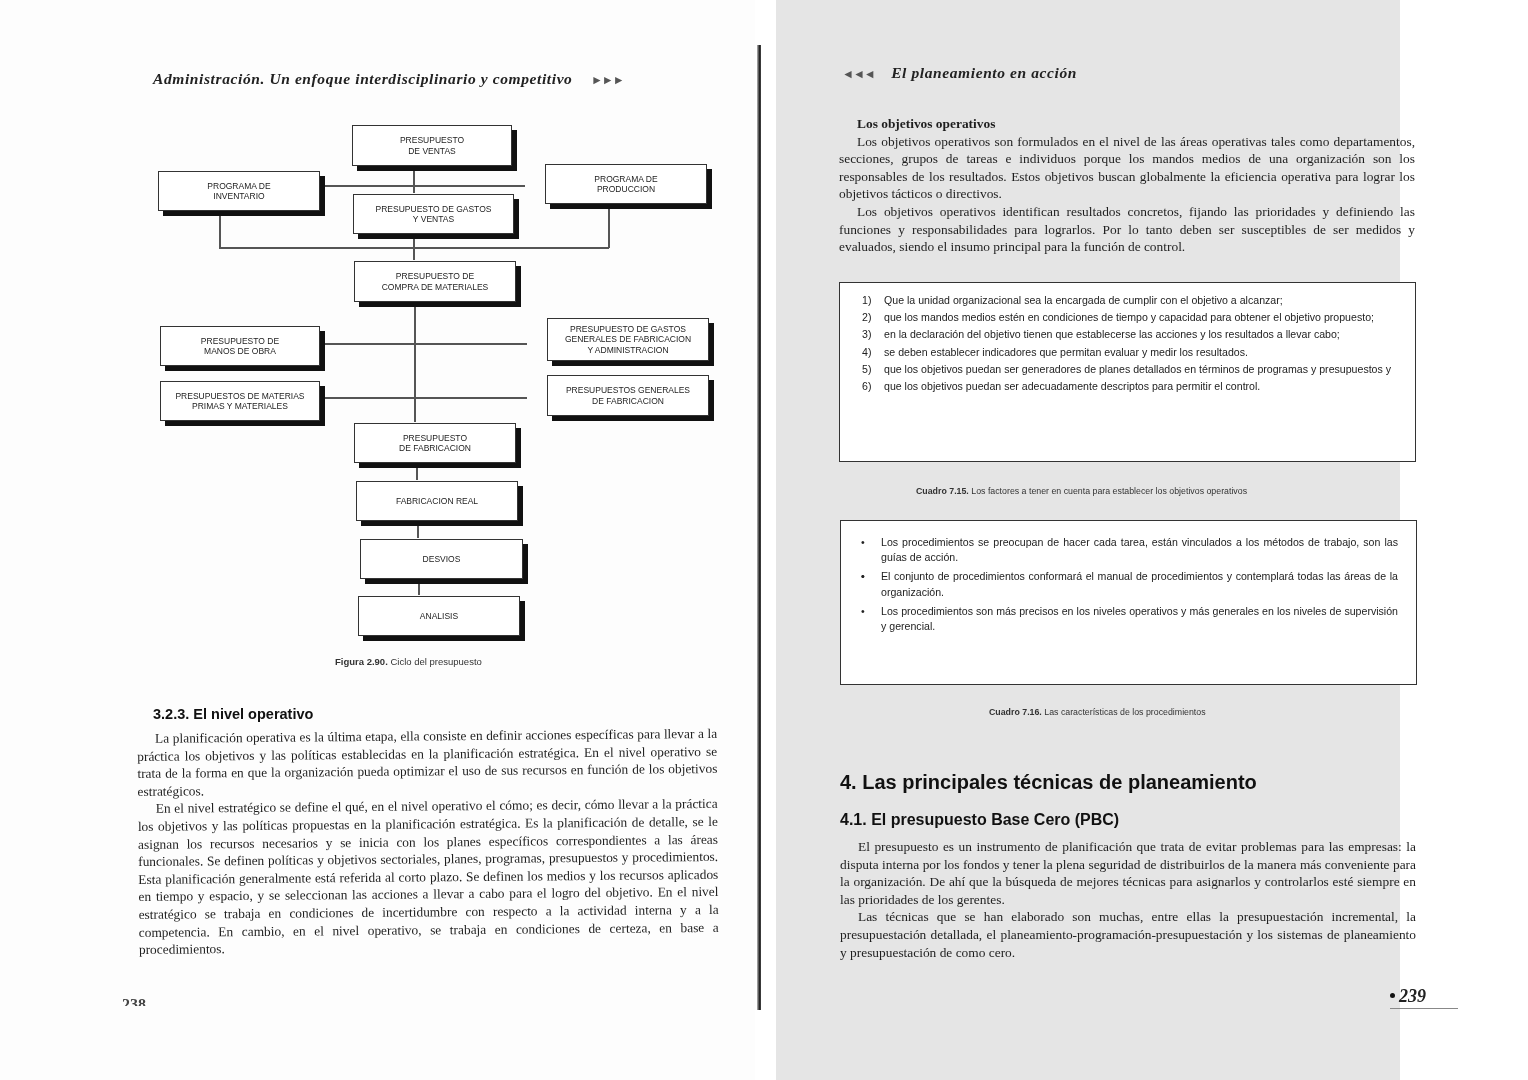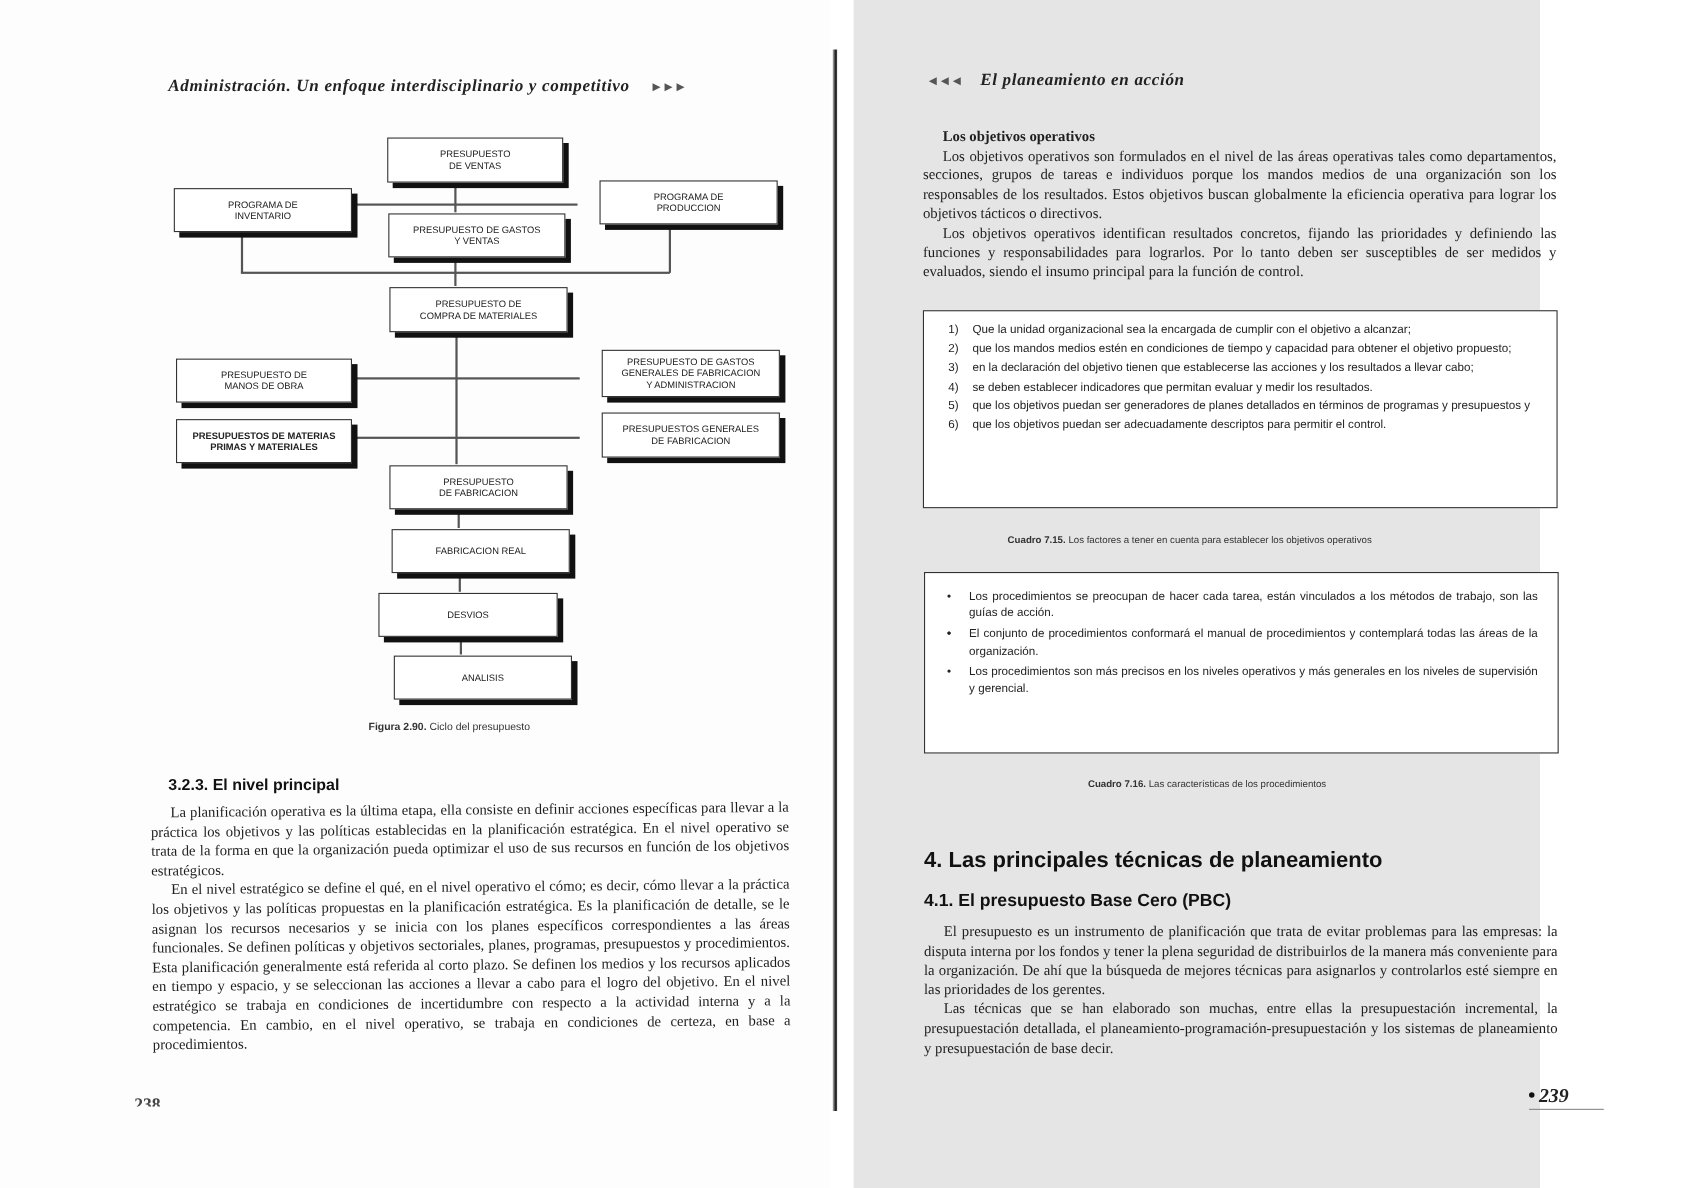--- a/index.html
+++ b/index.html
@@ -99,36 +99,36 @@
 PRODUCCION</div>
     <div class="fbox" style="left:333px; top:194px; width:159px; height:38px;">PRESUPUESTO DE GASTOS
 Y VENTAS</div>
     <div class="fbox" style="left:334px; top:261px; width:160px; height:39px;">PRESUPUESTO DE
 COMPRA DE MATERIALES</div>
     <div class="fbox" style="left:140px; top:326px; width:158px; height:38px;">PRESUPUESTO DE
 MANOS DE OBRA</div>
     <div class="fbox" style="left:527px; top:318px; width:160px; height:41px;">PRESUPUESTO DE GASTOS
 GENERALES DE FABRICACION
 Y ADMINISTRACION</div>
-    <div class="fbox" style="left:140px; top:381px; width:158px; height:38px;font-weight:bold;">PRESUPUESTOS DE MATERIAS
+    <div class="fbox" style="left:140px; top:381px; width:158px; height:38px;">PRESUPUESTOS DE MATERIAS
 PRIMAS Y MATERIALES</div>
     <div class="fbox" style="left:527px; top:375px; width:160px; height:39px;">PRESUPUESTOS GENERALES
 DE FABRICACION</div>
     <div class="fbox" style="left:334px; top:423px; width:160px; height:38px;">PRESUPUESTO
 DE FABRICACION</div>
     <div class="fbox" style="left:336px; top:481px; width:160px; height:38px;">FABRICACION REAL</div>
-    <div class="fbox" style="left:324px; top:539px; width:161px; height:38px;">DESVIOS</div>
+    <div class="fbox" style="left:340px; top:539px; width:161px; height:38px;">DESVIOS</div>
     <div class="fbox" style="left:338px; top:596px; width:160px; height:38px;">ANALISIS</div>
 
     <div class="fig-caption">
       <b>Figura 2.90.</b><span> Ciclo del presupuesto</span>
     </div>
   </div>
 
-  <div class="sec-head" style="left:153px; top:706px; font-size:14.5px;">3.2.3. El nivel principal</div>
+  <div class="sec-head" style="left:153px; top:706px; font-size:14.5px;">3.2.3. El nivel operativo</div>
 
   <div class="body-text" style="left:137px; top:730px; width:580px; transform: rotate(-0.5deg); transform-origin: left top;">
     <p>La planificación operativa es la última etapa, ella consiste en definir acciones específicas para llevar a la práctica los objetivos y las políticas establecidas en la planificación estratégica. En el nivel operativo se trata de la forma en que la organización pueda optimizar el uso de sus recursos en función de los objetivos estratégicos.</p>
     <p>En el nivel estratégico se define el qué, en el nivel operativo el cómo; es decir, cómo llevar a la práctica los objetivos y las políticas propuestas en la planificación estratégica. Es la planificación de detalle, se le asignan los recursos necesarios y se inicia con los planes específicos correspondientes a las áreas funcionales. Se definen políticas y objetivos sectoriales, planes, programas, presupuestos y procedimientos. Esta planificación generalmente está referida al corto plazo. Se definen los medios y los recursos aplicados en tiempo y espacio, y se seleccionan las acciones a llevar a cabo para el logro del objetivo. En el nivel estratégico se trabaja en condiciones de incertidumbre con respecto a la actividad interna y a la competencia. En cambio, en el nivel operativo, se trabaja en condiciones de certeza, en base a procedimientos.</p>
   </div>
 
   <div class="page-num" style="left:122px; top:996px; font-style:normal; font-size:16px; color:#444; height:10px; overflow:hidden;">238</div>
 </div>
 
 <div class="gutter"></div>
@@ -169,19 +169,19 @@
   </div>
   <div class="cuadro-caption" style="left:213px; top:707px;">
     <b>Cuadro 7.16.</b><span> Las características de los procedimientos</span>
   </div>
 
   <div class="sec-head" style="left:64px; top:771px; font-size:20px;">4. Las principales técnicas de planeamiento</div>
   <div class="sec-head" style="left:64px; top:811px; font-size:16px;">4.1. El presupuesto Base Cero (PBC)</div>
 
   <div class="body-text" style="left:64px; top:838px; width:576px;">
     <p>El presupuesto es un instrumento de planificación que trata de evitar problemas para las empresas: la disputa interna por los fondos y tener la plena seguridad de distribuirlos de la manera más conveniente para la organización. De ahí que la búsqueda de mejores técnicas para asignarlos y controlarlos esté siempre en las prioridades de los gerentes.</p>
-    <p>Las técnicas que se han elaborado son muchas, entre ellas la presupuestación incremental, la presupuestación detallada, el planeamiento-programación-presupuestación y los sistemas de planeamiento y presupuestación de base decir.</p>
+    <p>Las técnicas que se han elaborado son muchas, entre ellas la presupuestación incremental, la presupuestación detallada, el planeamiento-programación-presupuestación y los sistemas de planeamiento y presupuestación de como cero.</p>
   </div>
 
   <div style="position:absolute; left:614px; top:992px; width:68px; height:16px; border-bottom:1px solid #888;"></div>
   <div style="position:absolute; left:614px; top:993px; width:5px; height:5px; background:#111; border-radius:50%;"></div>
   <div class="page-num" style="left:623px; top:986px;">239</div>
 </div>
 
 </body></html>

